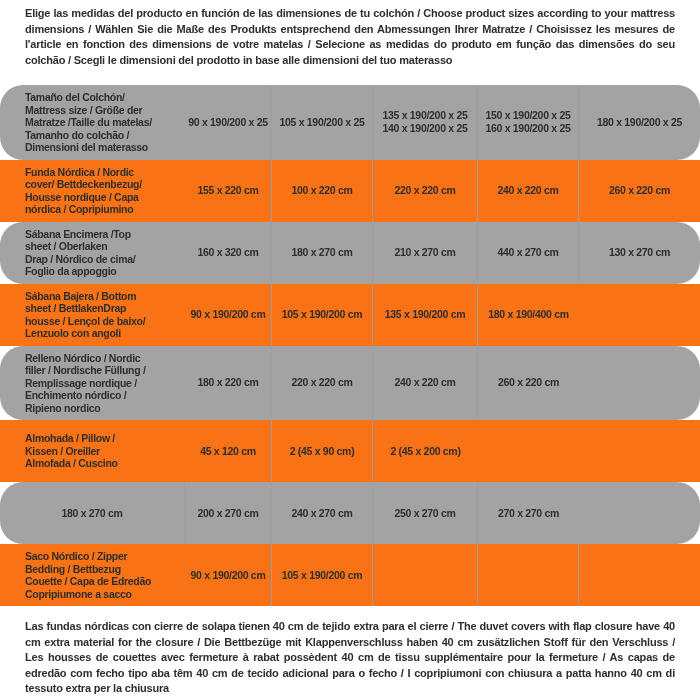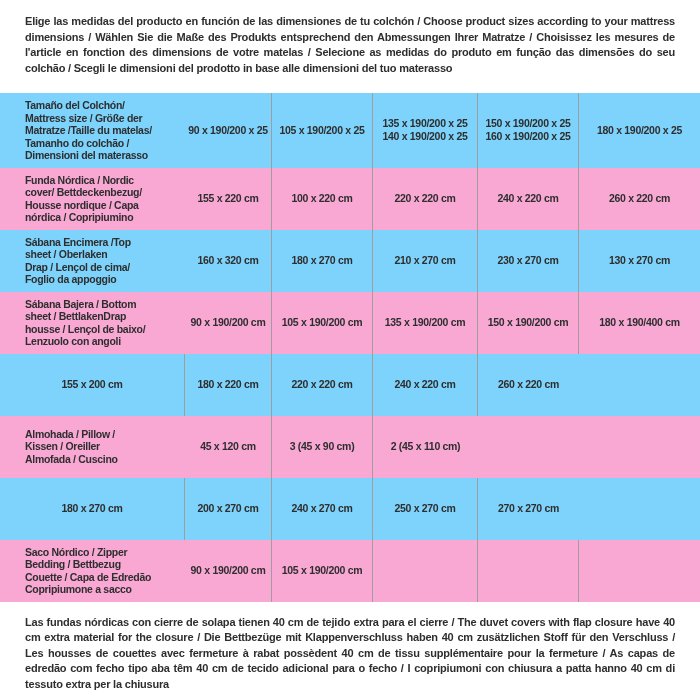--- a/index.html
+++ b/index.html
@@ -3,43 +3,43 @@
 <meta charset="utf-8">
 <style>
   html, body { margin: 0; padding: 0; }
   body {
     width: 700px; height: 700px;
     background: #ffffff;
     font-family: "Liberation Sans", sans-serif;
     color: #2e2e2e;
     overflow: hidden;
   }
-  .page { width: 700px; height: 492px; box-sizing: border-box; padding-top: 14px; }
+  .page { width: 700px; height: 492px; box-sizing: border-box; padding-top: 6px; }
 
   .intro, .note {
     margin: 0 25px;
     font-size: 11px;
     font-weight: bold;
     line-height: 15.5px;
     text-align: justify;
     letter-spacing: -0.2px;
     color: #2e2e2e;
   }
   .intro { margin-bottom: 17px; }
   .note  { margin-top: 13px; }
 
   .size-table { width: 700px; }
   .row {
     display: grid;
     grid-template-columns: 185px 87px 101px 105px 101px 121px;
     width: 700px;
     min-height: 62px;
-    background: #f9a8d4;
+    background: #f97316;
   }
-  .row.alt { background: #7dd3fc; }
+  .row.alt { background: #a3a3a3; border-radius: 23px; }
 
   .cell {
     display: flex;
     align-items: center;
     justify-content: center;
     text-align: center;
     font-size: 10.5px;
     font-weight: bold;
     line-height: 13px;
     letter-spacing: -0.3px;
@@ -87,56 +87,59 @@
       <div class="cell sep">155 x 220 cm</div>
       <div class="cell sep">100 x 220 cm</div>
       <div class="cell sep">220 x 220 cm</div>
       <div class="cell sep">240 x 220 cm</div>
       <div class="cell">260 x 220 cm</div>
     </div>
 
     <div class="row alt">
       <div class="cell label">Sábana Encimera /Top
 sheet / Oberlaken
-Drap / Lençol de cima/
+Drap / Nórdico de cima/
 Foglio da appoggio</div>
       <div class="cell sep">160 x 320 cm</div>
       <div class="cell sep">180 x 270 cm</div>
       <div class="cell sep">210 x 270 cm</div>
-      <div class="cell sep">230 x 270 cm</div>
+      <div class="cell sep">440 x 270 cm</div>
       <div class="cell">130 x 270 cm</div>
     </div>
 
     <div class="row">
       <div class="cell label">Sábana Bajera / Bottom
 sheet / BettlakenDrap
 housse / Lençol de baixo/
 Lenzuolo con angoli</div>
       <div class="cell sep">90 x 190/200 cm</div>
       <div class="cell sep">105 x 190/200 cm</div>
       <div class="cell sep">135 x 190/200 cm</div>
-      <div class="cell sep">150 x 190/200 cm</div>
       <div class="cell">180 x 190/400 cm</div>
     </div>
 
     <div class="row alt">
-      <div class="cell sep">155 x 200 cm</div>
+      <div class="cell label">Relleno Nórdico / Nordic
+filler / Nordische Füllung /
+Remplissage nordique /
+Enchimento nórdico /
+Ripieno nordico</div>
       <div class="cell sep">180 x 220 cm</div>
       <div class="cell sep">220 x 220 cm</div>
       <div class="cell sep">240 x 220 cm</div>
       <div class="cell">260 x 220 cm</div>
     </div>
 
     <div class="row">
       <div class="cell label">Almohada  / Pillow /
 Kissen / Oreiller
 Almofada / Cuscino</div>
       <div class="cell sep">45 x 120 cm</div>
-      <div class="cell sep">3 (45 x 90 cm)</div>
-      <div class="cell">2 (45 x 110 cm)</div>
+      <div class="cell sep">2 (45 x 90 cm)</div>
+      <div class="cell">2 (45 x 200 cm)</div>
     </div>
 
     <div class="row alt">
       <div class="cell sep">180 x 270 cm</div>
       <div class="cell sep">200 x 270 cm</div>
       <div class="cell sep">240 x 270 cm</div>
       <div class="cell sep">250 x 270 cm</div>
       <div class="cell">270 x 270 cm</div>
     </div>
 

